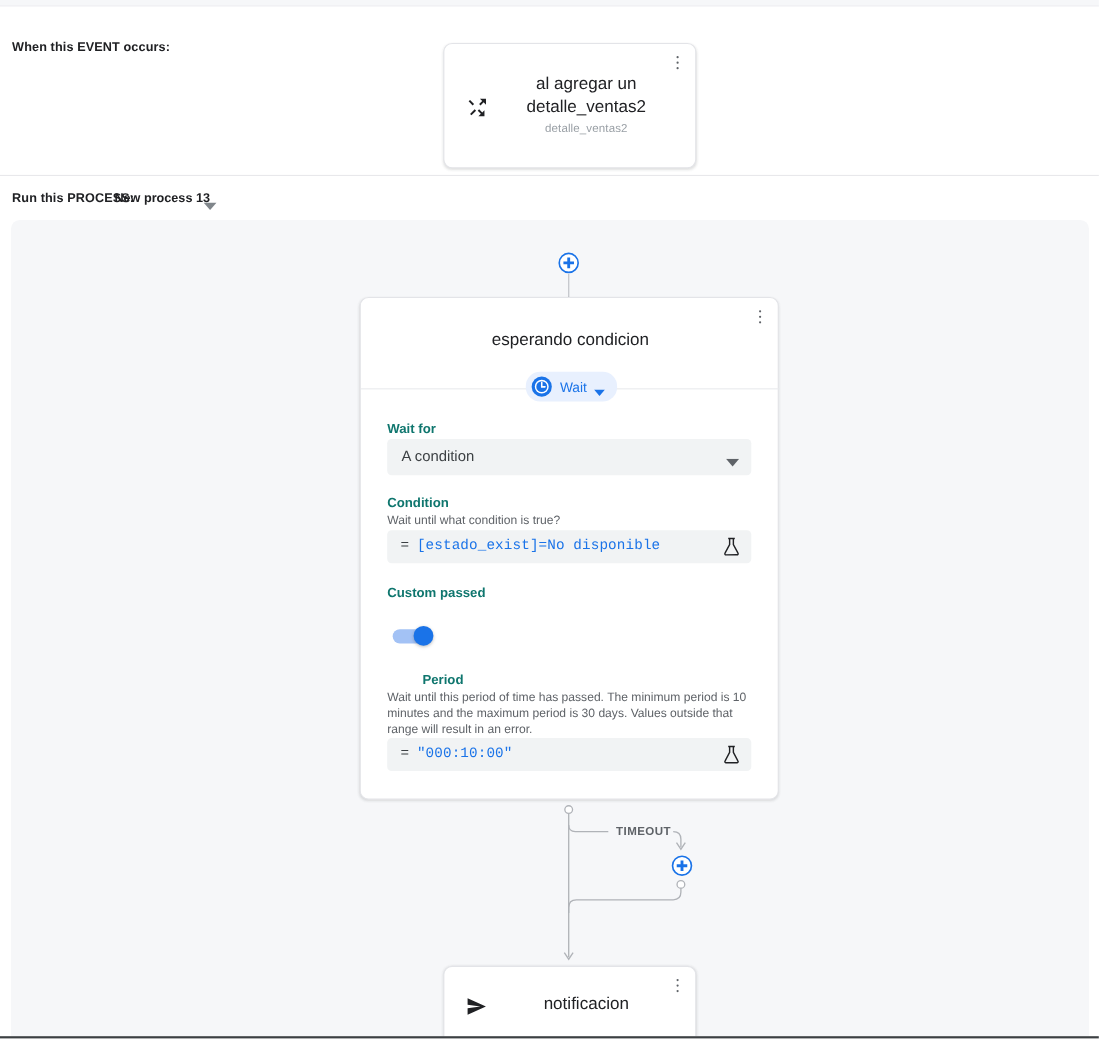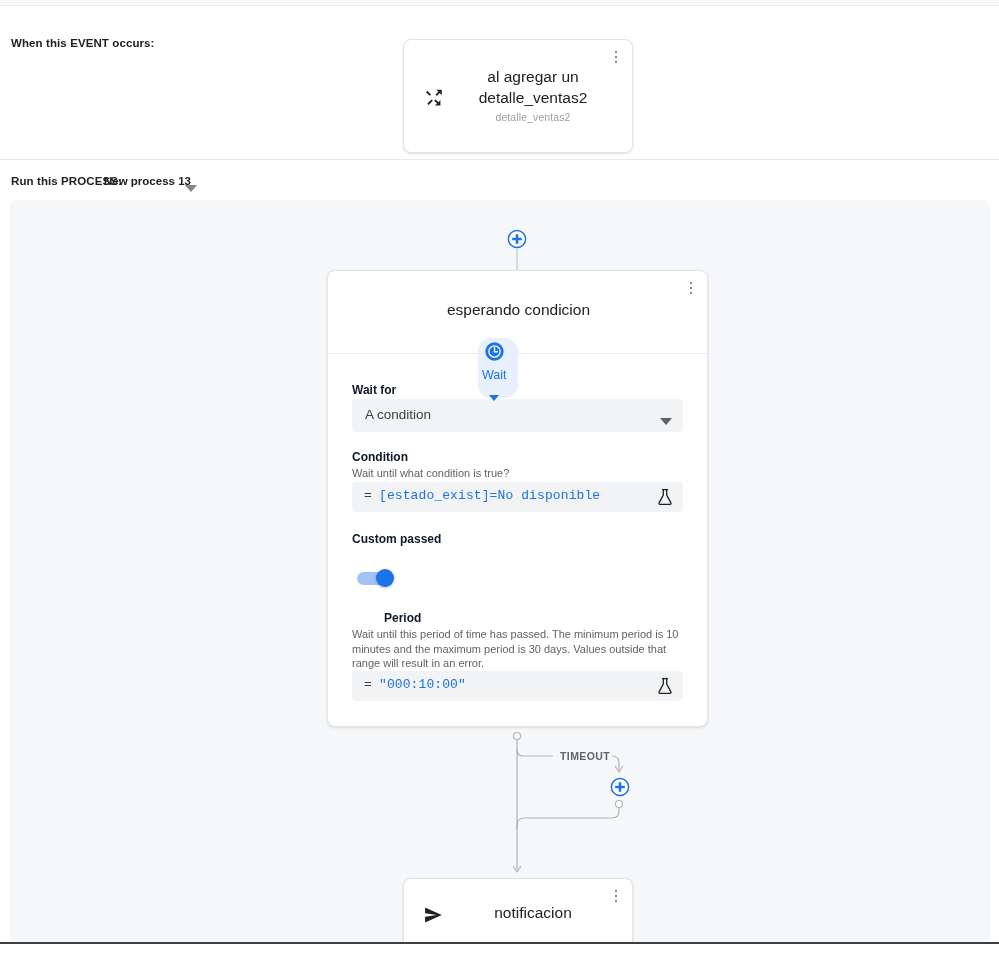--- a/index.html
+++ b/index.html
@@ -91,29 +91,29 @@
     border-bottom:1px solid #e8eaed;
   }
   .wait-title {
     position:absolute; left:0; top:30px; width:381px; text-align:center;
     font-size:15.5px; color:#202124;
   }
   .wait-chip {
     position:absolute; left:478px; top:338px;
     display:flex; align-items:center; gap:6px;
     background:#e8f0fe; border-radius:13px; padding:3px 11px 3px 4px;
-    cursor:pointer; z-index:5;flex-direction:column;
+    cursor:pointer; z-index:5;
   }
   .chip-clock { width:21px; height:21px; display:block; }
   .chip-label { font-size:12.5px; color:#1a73e8; font-weight:500; }
   .chip-caret { width:10px; height:7px; }
 
   
   .field-label {
-    position:absolute; font-size:12px; font-weight:700; color:#0f172a;
+    position:absolute; font-size:12px; font-weight:700; color:#0f766e;
   }
   .field-help {
     position:absolute; font-size:11px; color:#5f6368; line-height:14.5px;
   }
   .select-box {
     position:absolute; left:352px; width:331px; height:33px;
     background:#f1f3f4; border-radius:4px; cursor:pointer;
   }
   .select-box .val {
     position:absolute; left:13px; top:8px; font-size:13.5px; color:#3c4043;

